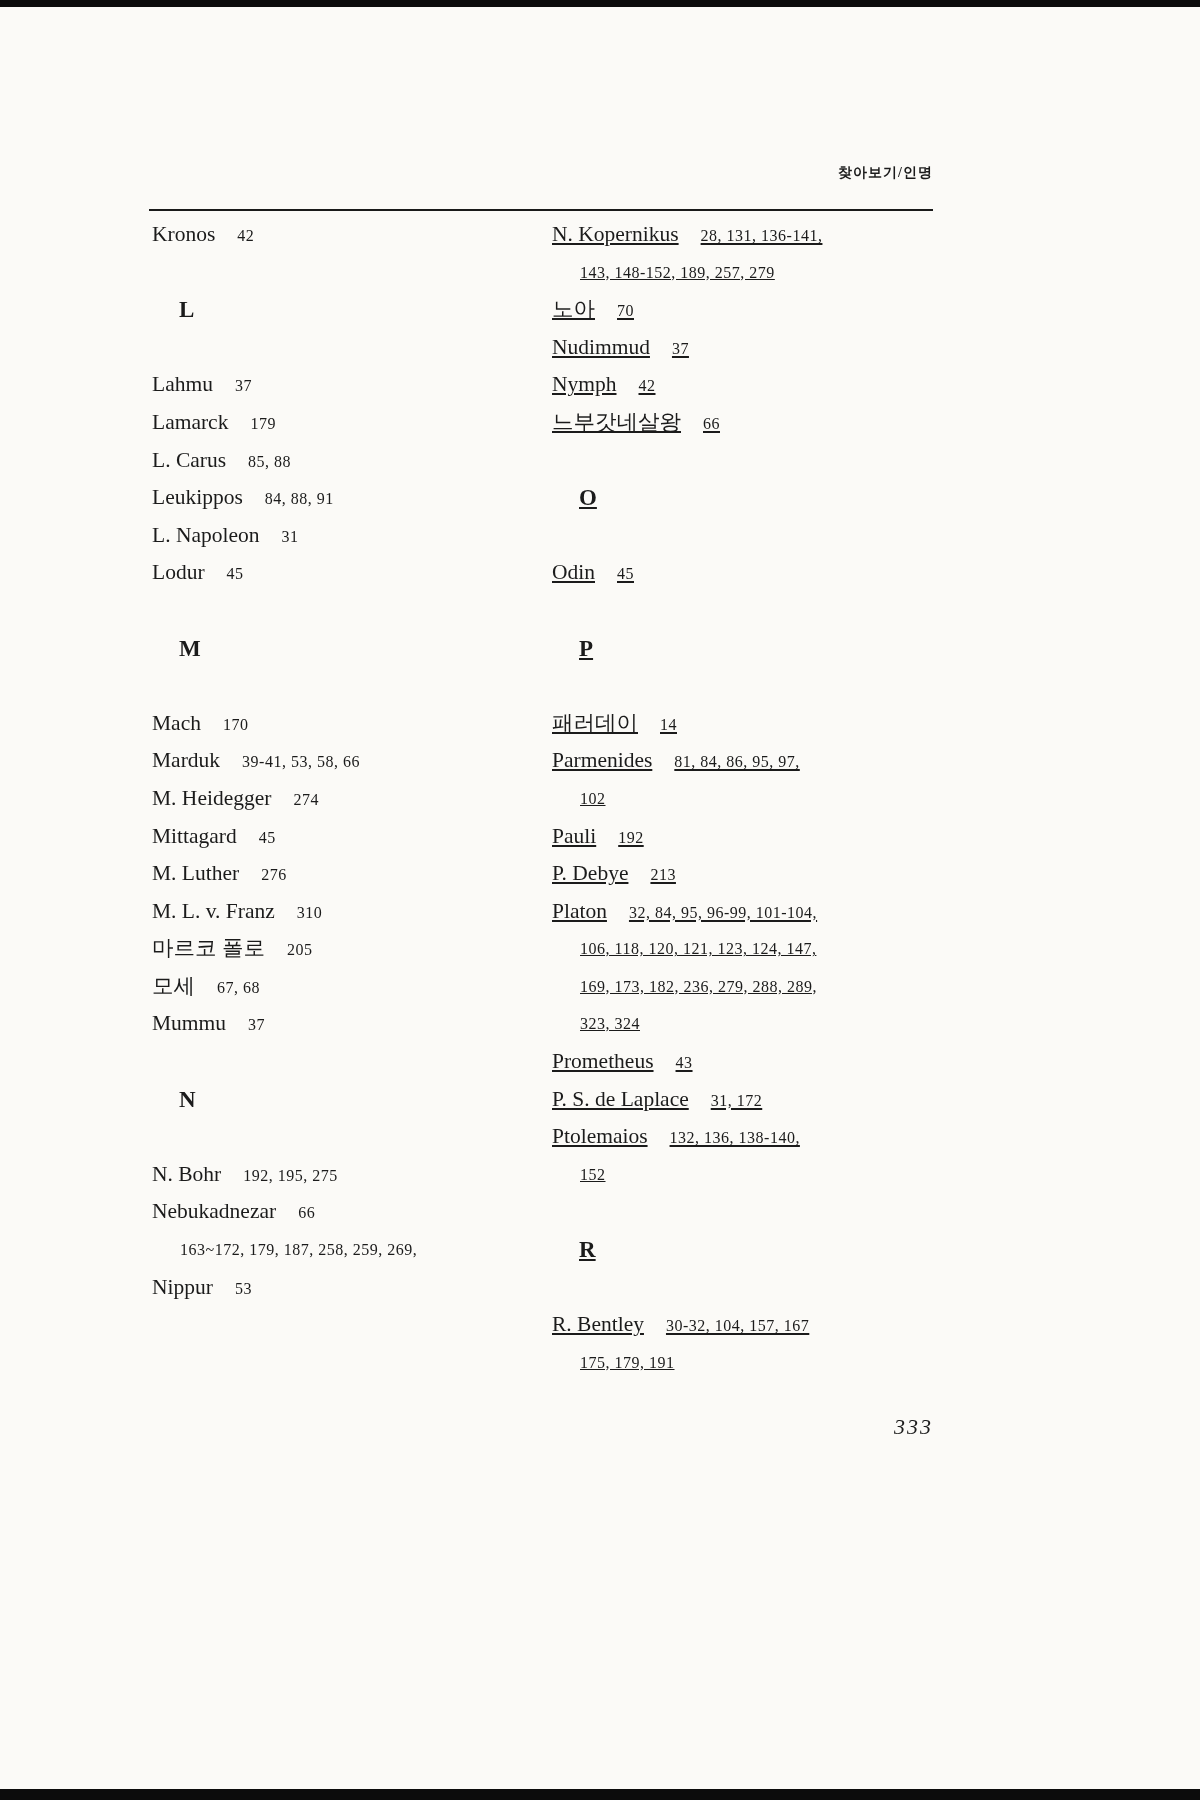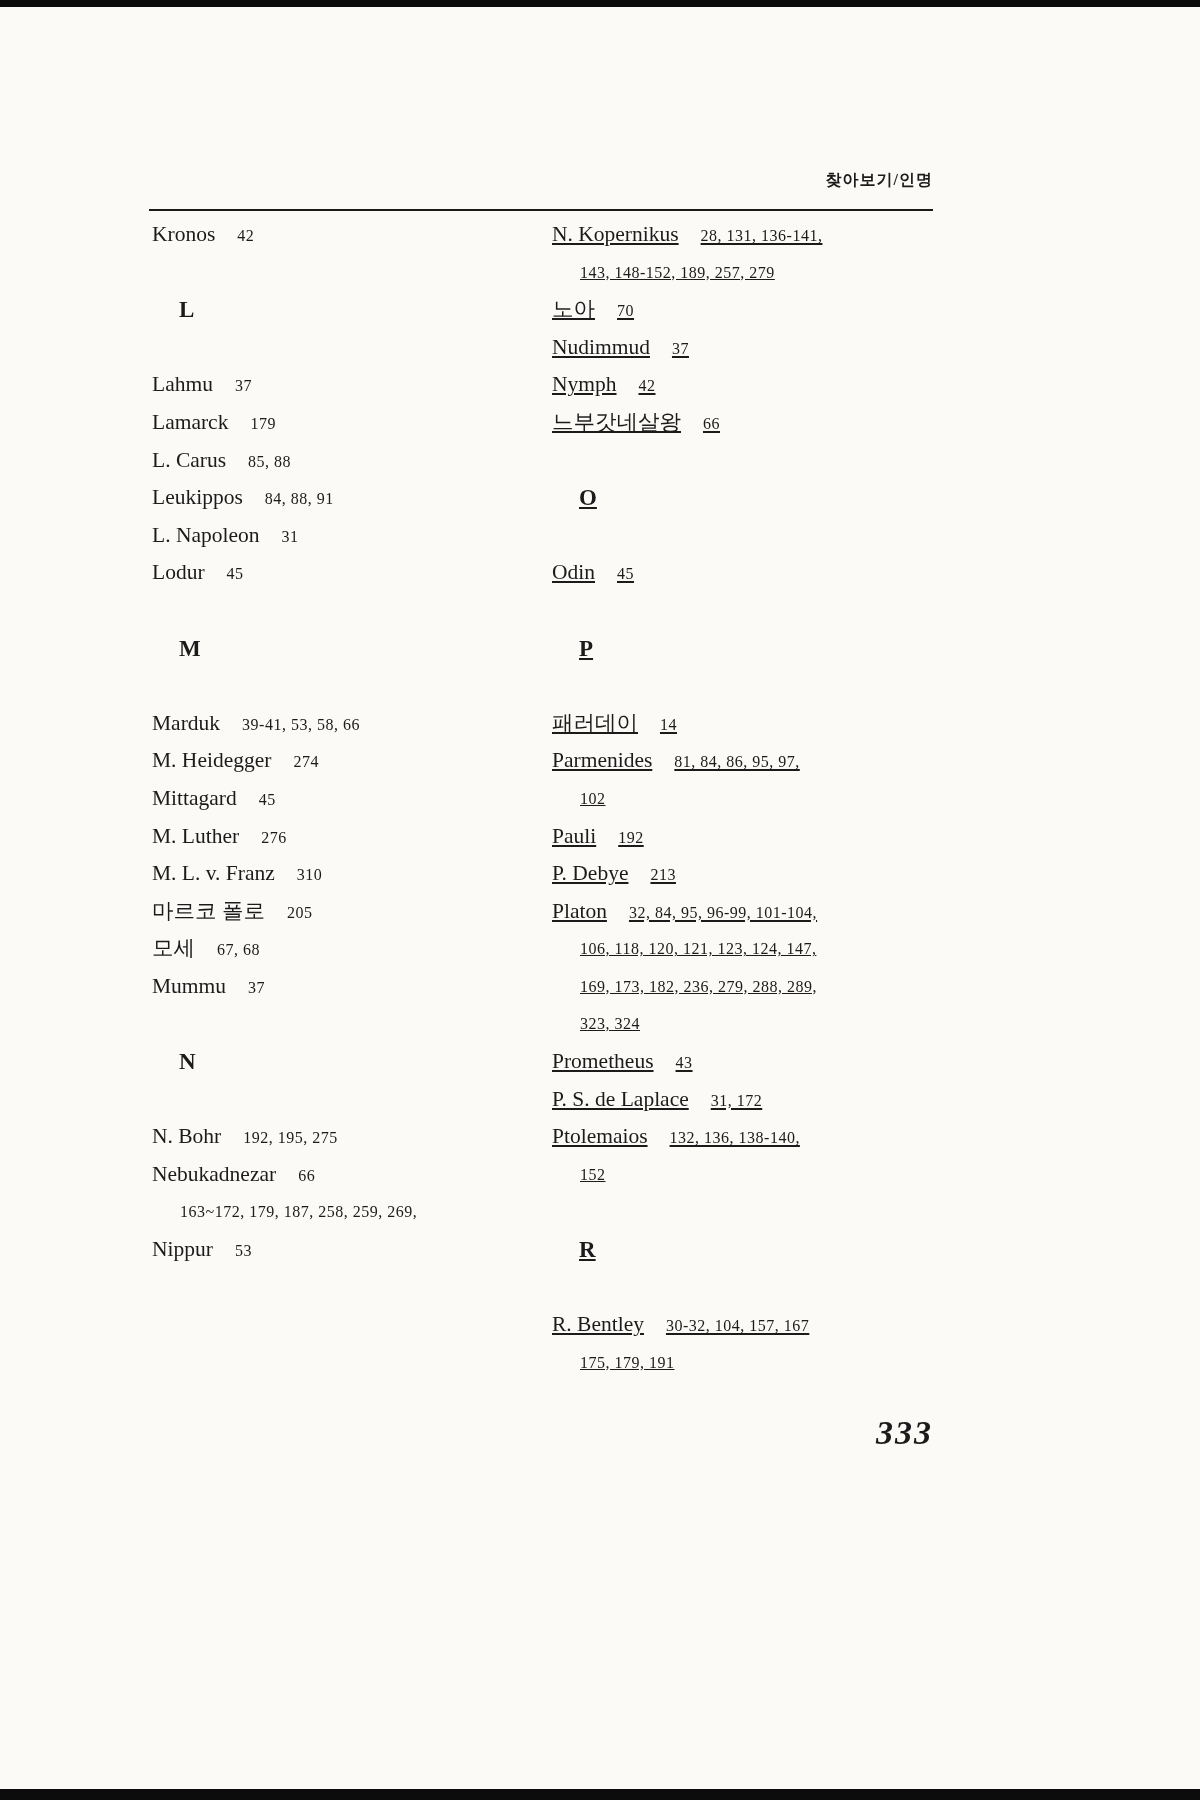--- a/index.html
+++ b/index.html
@@ -16,25 +16,25 @@
     position: absolute;
     left: 0;
     width: 100%;
     background: #0c0c0c;
   }
   .bar-top { top: 0; height: 7px; }
   .bar-bottom { bottom: 0; height: 11px; }
 
   .page-header {
     position: absolute;
-    top: 170px;
+    top: 164px;
     left: 150px;
     width: 783px;
     text-align: right;
-    font-size: 16px;
+    font-size: 14px;
     font-weight: bold;
     letter-spacing: 1px;
   }
   .header-rule {
     position: absolute;
     top: 209px;
     left: 149px;
     width: 784px;
     border-top: 2px solid #1a1a1a;
     height: 0;
@@ -65,22 +65,22 @@
     margin: 37.6px 0;
     padding-left: 27px;
   }
 
   .page-number {
     position: absolute;
     top: 1414px;
     left: 560px;
     width: 373px;
     text-align: right;
-    font-size: 34px;
-    font-weight: bold;
+    font-size: 22px;
+    font-weight: normal;
     font-style: italic;
     letter-spacing: 2px;
   }
 </style>
 </head>
 <body>
 
 <div class="scan-bar bar-top"></div>
 
 <div class="page-header">찾아보기/인명</div>
@@ -89,20 +89,21 @@
 <div class="index-col col-left">
     <div class="entry"><span class="entry-name">Kronos</span><span class="entry-pages">42</span></div>
     <div class="section-letter">L</div>
     <div class="entry"><span class="entry-name">Lahmu</span><span class="entry-pages">37</span></div>
     <div class="entry"><span class="entry-name">Lamarck</span><span class="entry-pages">179</span></div>
     <div class="entry"><span class="entry-name">L. Carus</span><span class="entry-pages">85, 88</span></div>
     <div class="entry"><span class="entry-name">Leukippos</span><span class="entry-pages">84, 88, 91</span></div>
     <div class="entry"><span class="entry-name">L. Napoleon</span><span class="entry-pages">31</span></div>
     <div class="entry"><span class="entry-name">Lodur</span><span class="entry-pages">45</span></div>
     <div class="section-letter">M</div>
+    <div class="entry"><span class="entry-name">Mach</span><span class="entry-pages">170</span></div>
     <div class="entry"><span class="entry-name">Marduk</span><span class="entry-pages">39-41, 53, 58, 66</span></div>
     <div class="entry"><span class="entry-name">M. Heidegger</span><span class="entry-pages">274</span></div>
     <div class="entry"><span class="entry-name">Mittagard</span><span class="entry-pages">45</span></div>
     <div class="entry"><span class="entry-name">M. Luther</span><span class="entry-pages">276</span></div>
     <div class="entry"><span class="entry-name">M. L. v. Franz</span><span class="entry-pages">310</span></div>
     <div class="entry"><span class="entry-name">마르코 폴로</span><span class="entry-pages">205</span></div>
     <div class="entry"><span class="entry-name">모세</span><span class="entry-pages">67, 68</span></div>
     <div class="entry"><span class="entry-name">Mummu</span><span class="entry-pages">37</span></div>
     <div class="section-letter">N</div>
     <div class="entry"><span class="entry-name">N. Bohr</span><span class="entry-pages">192, 195, 275</span></div>

